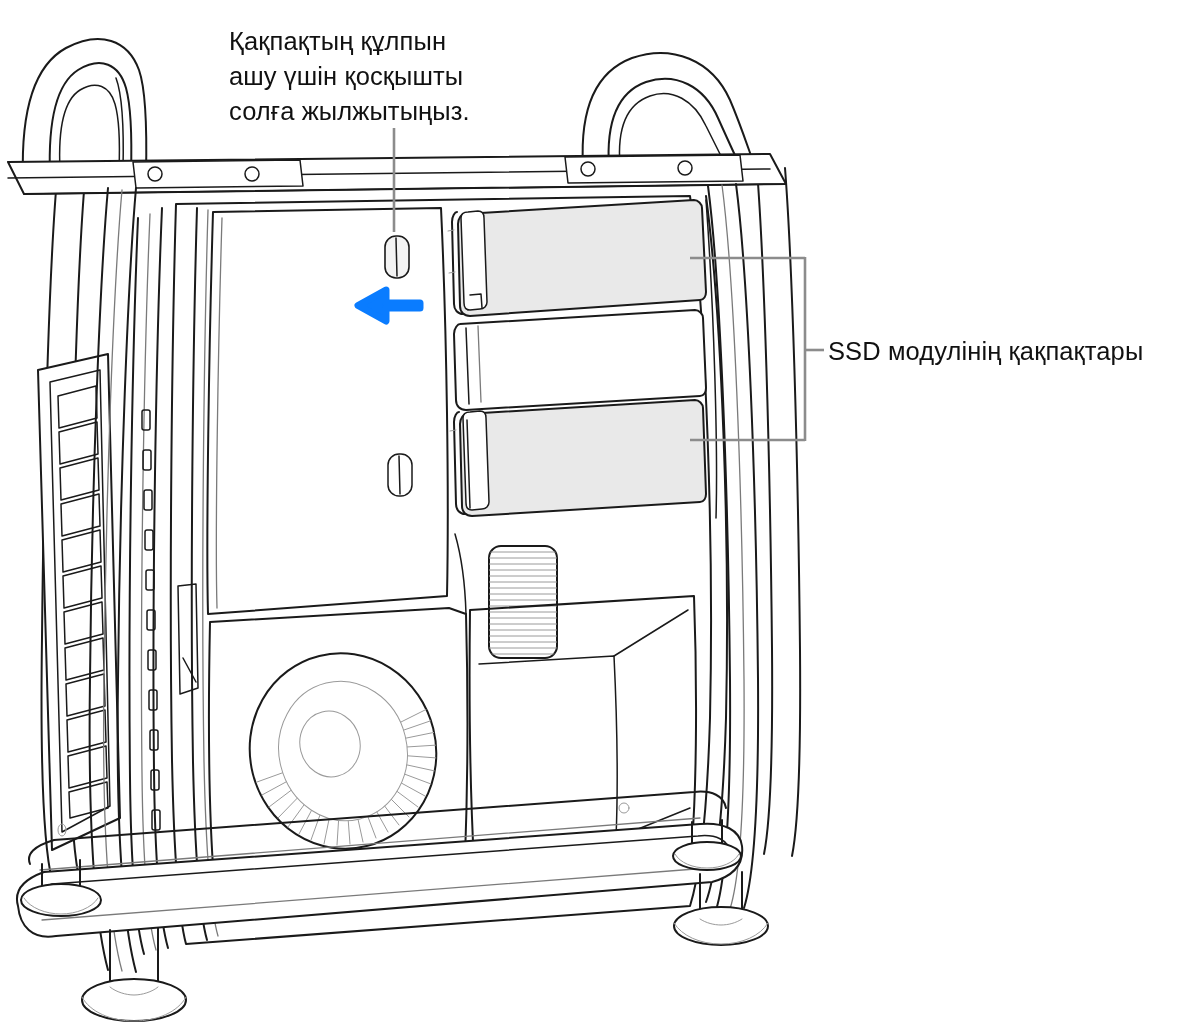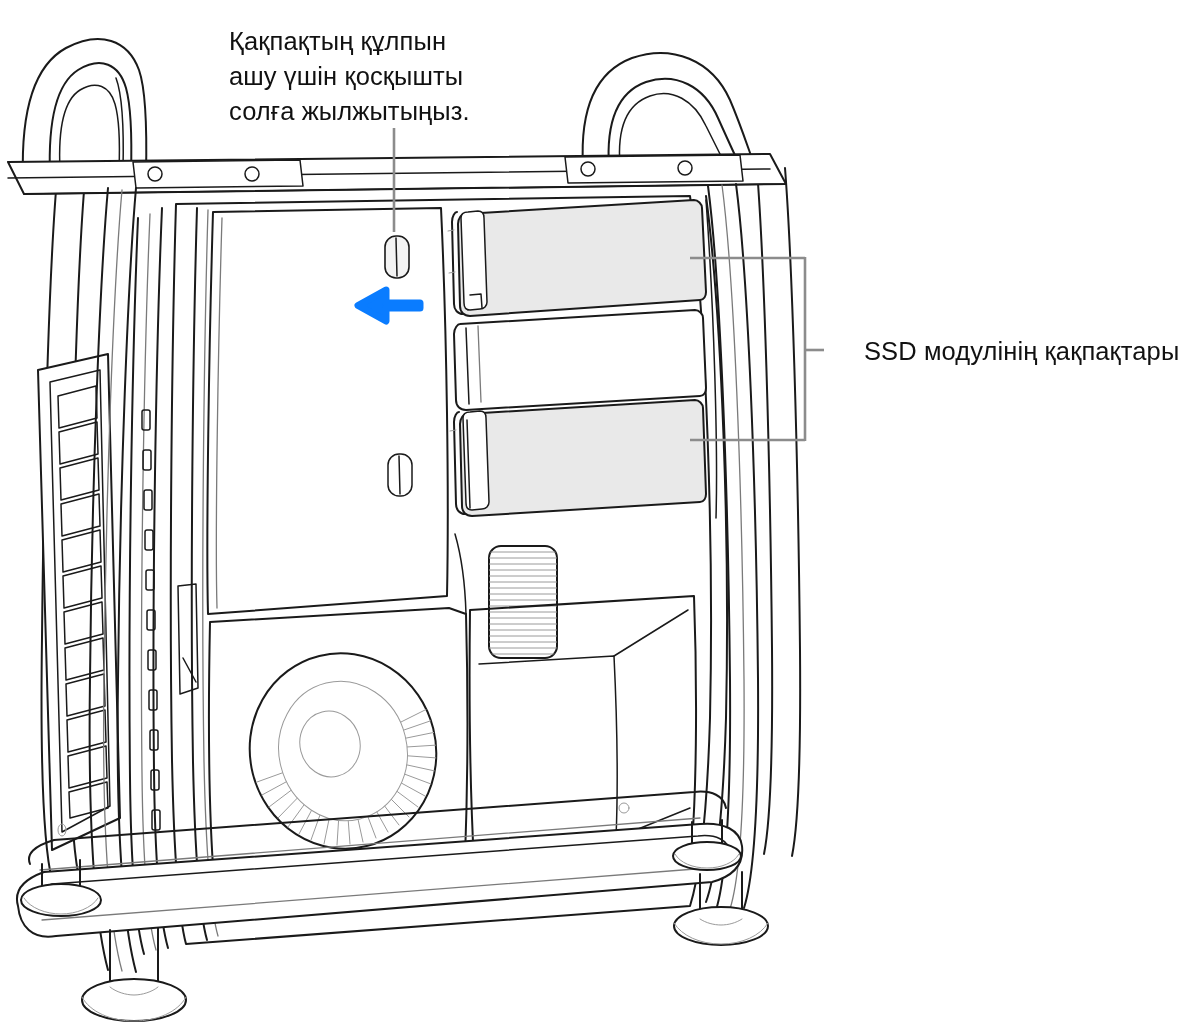--- a/index.html
+++ b/index.html
@@ -39,21 +39,20 @@
   }
   #callout-latch-text {
     left: 229px;
     top: 6px;
     text-align: left;
   }
   #callout-ssd-text {
     left: 828px;
     top: 316px;
     text-align: left;
-    margin-left: 36px;
   }
 </style>
 </head>
 <body>
 
 <div id="stage">
 
   <svg id="art" viewBox="0 0 1189 1035" xmlns="http://www.w3.org/2000/svg">
     <defs>
       <style>

